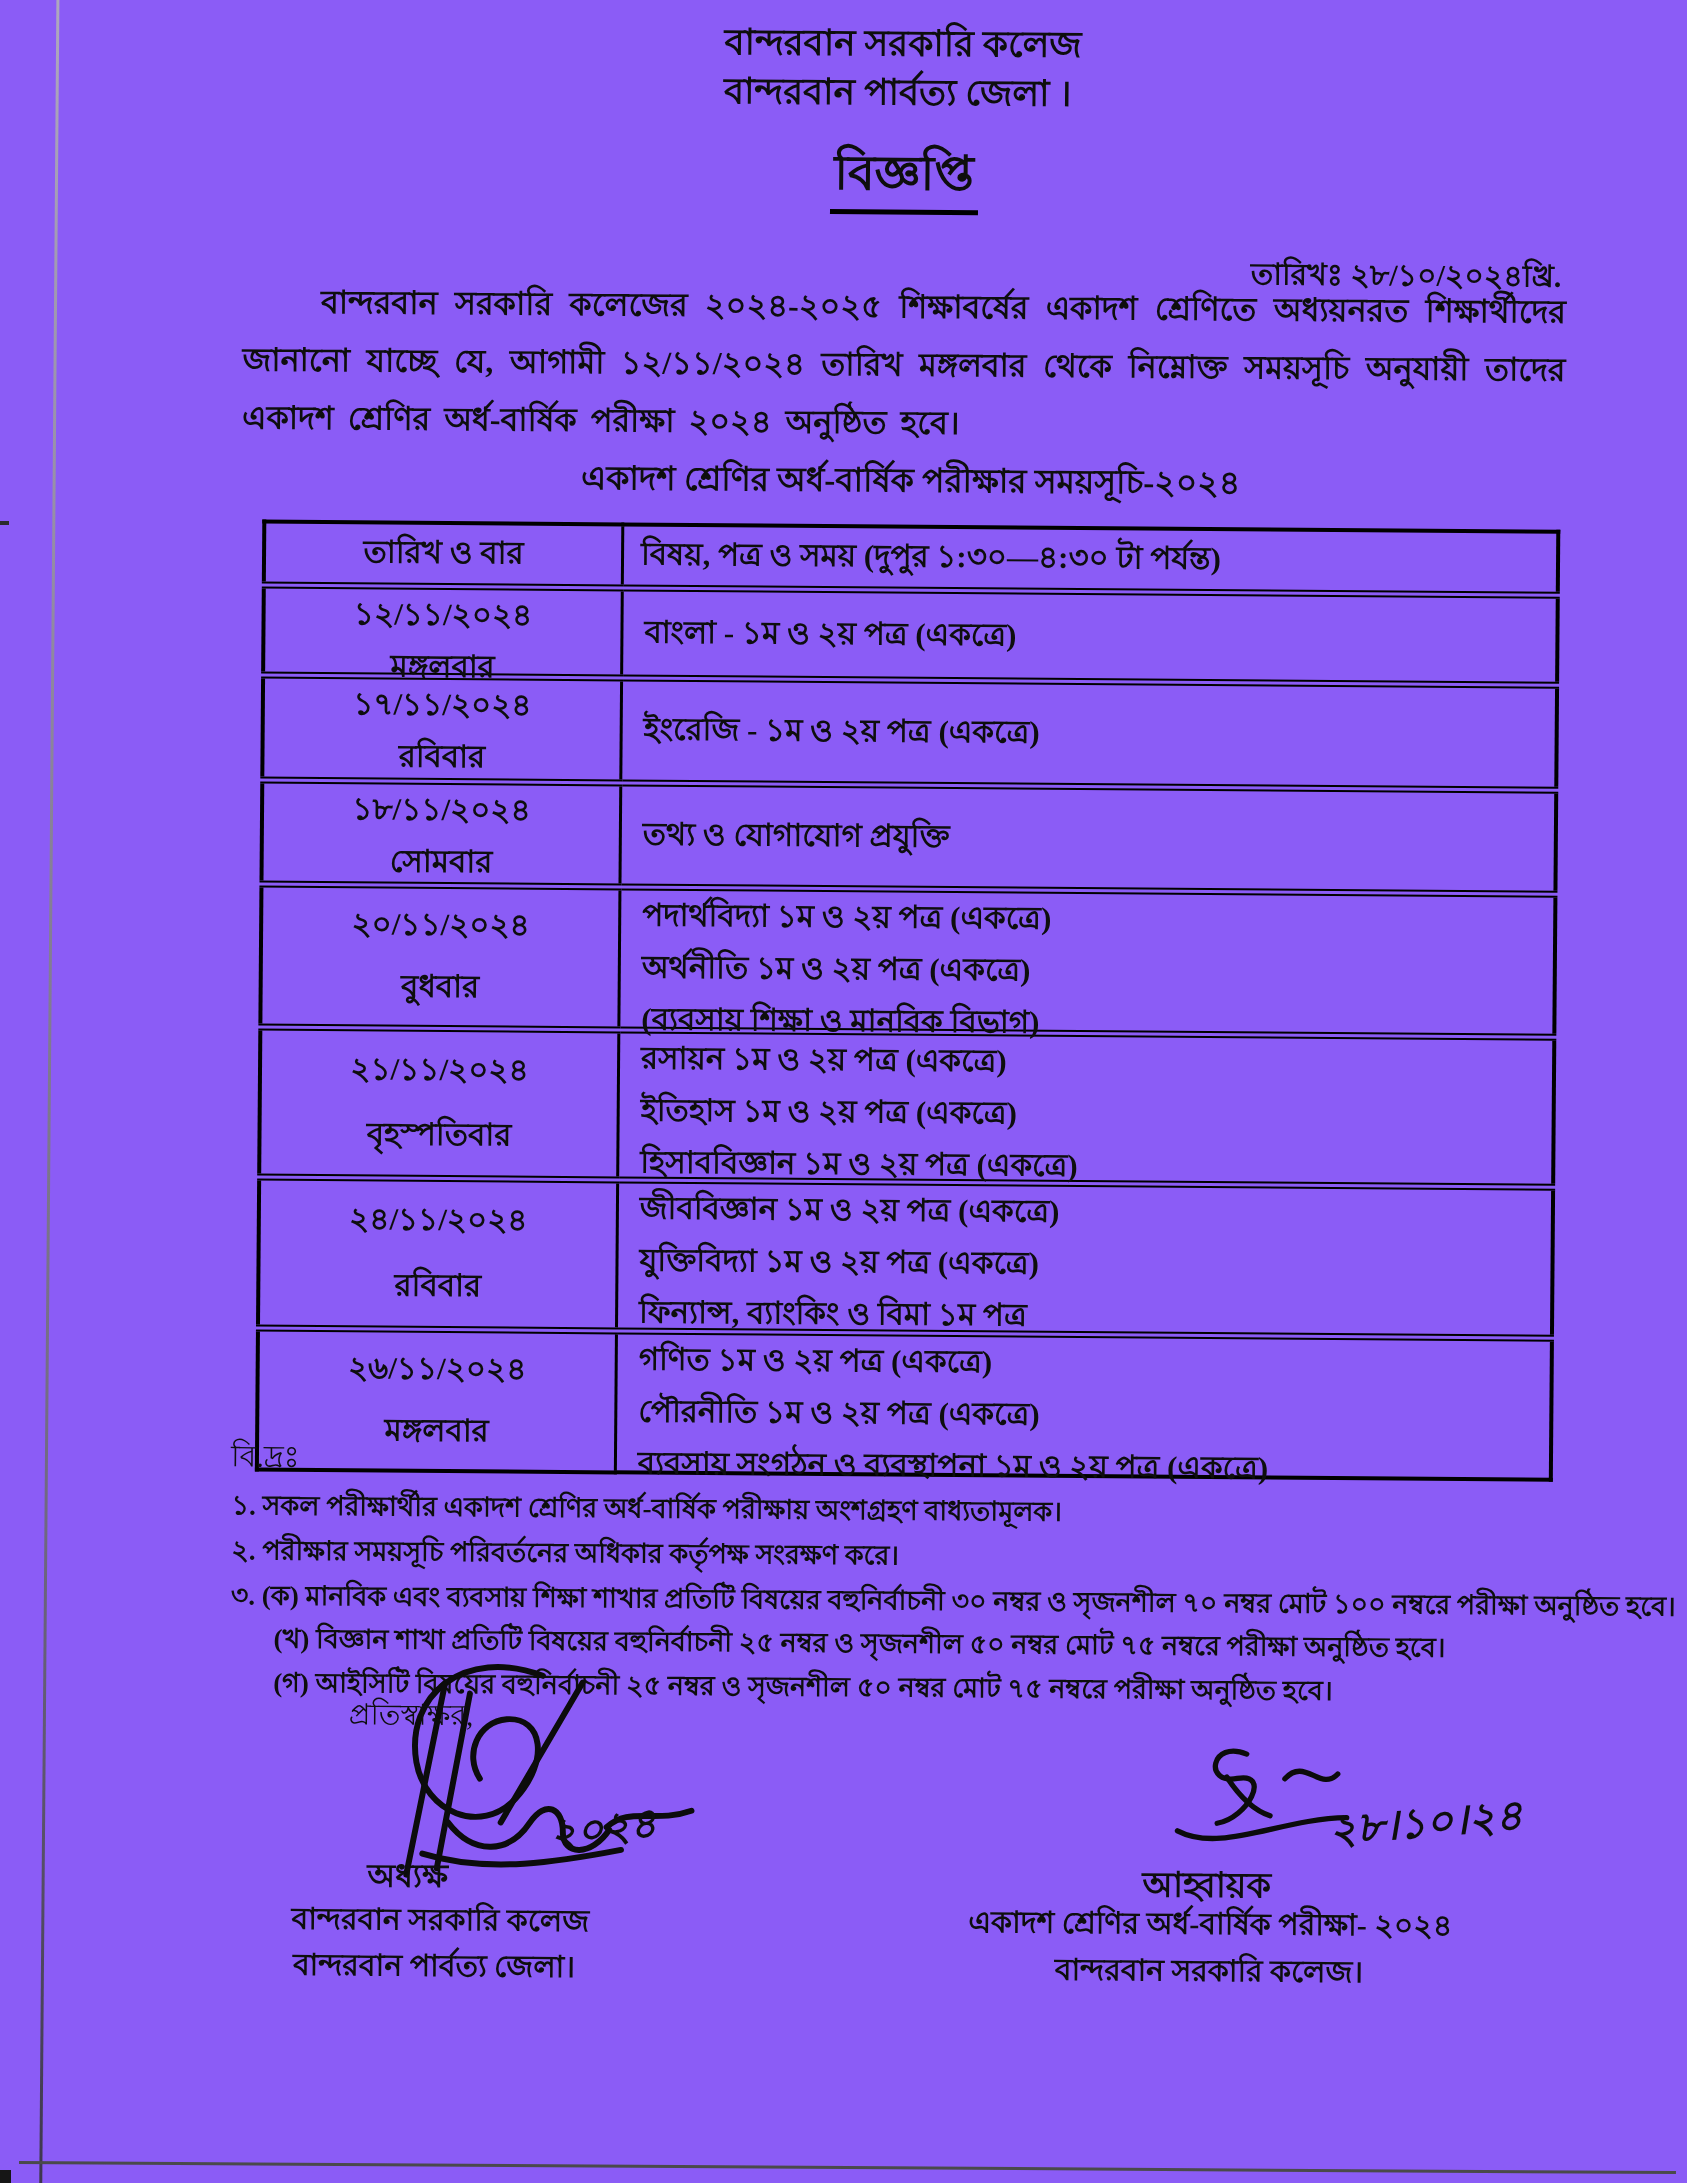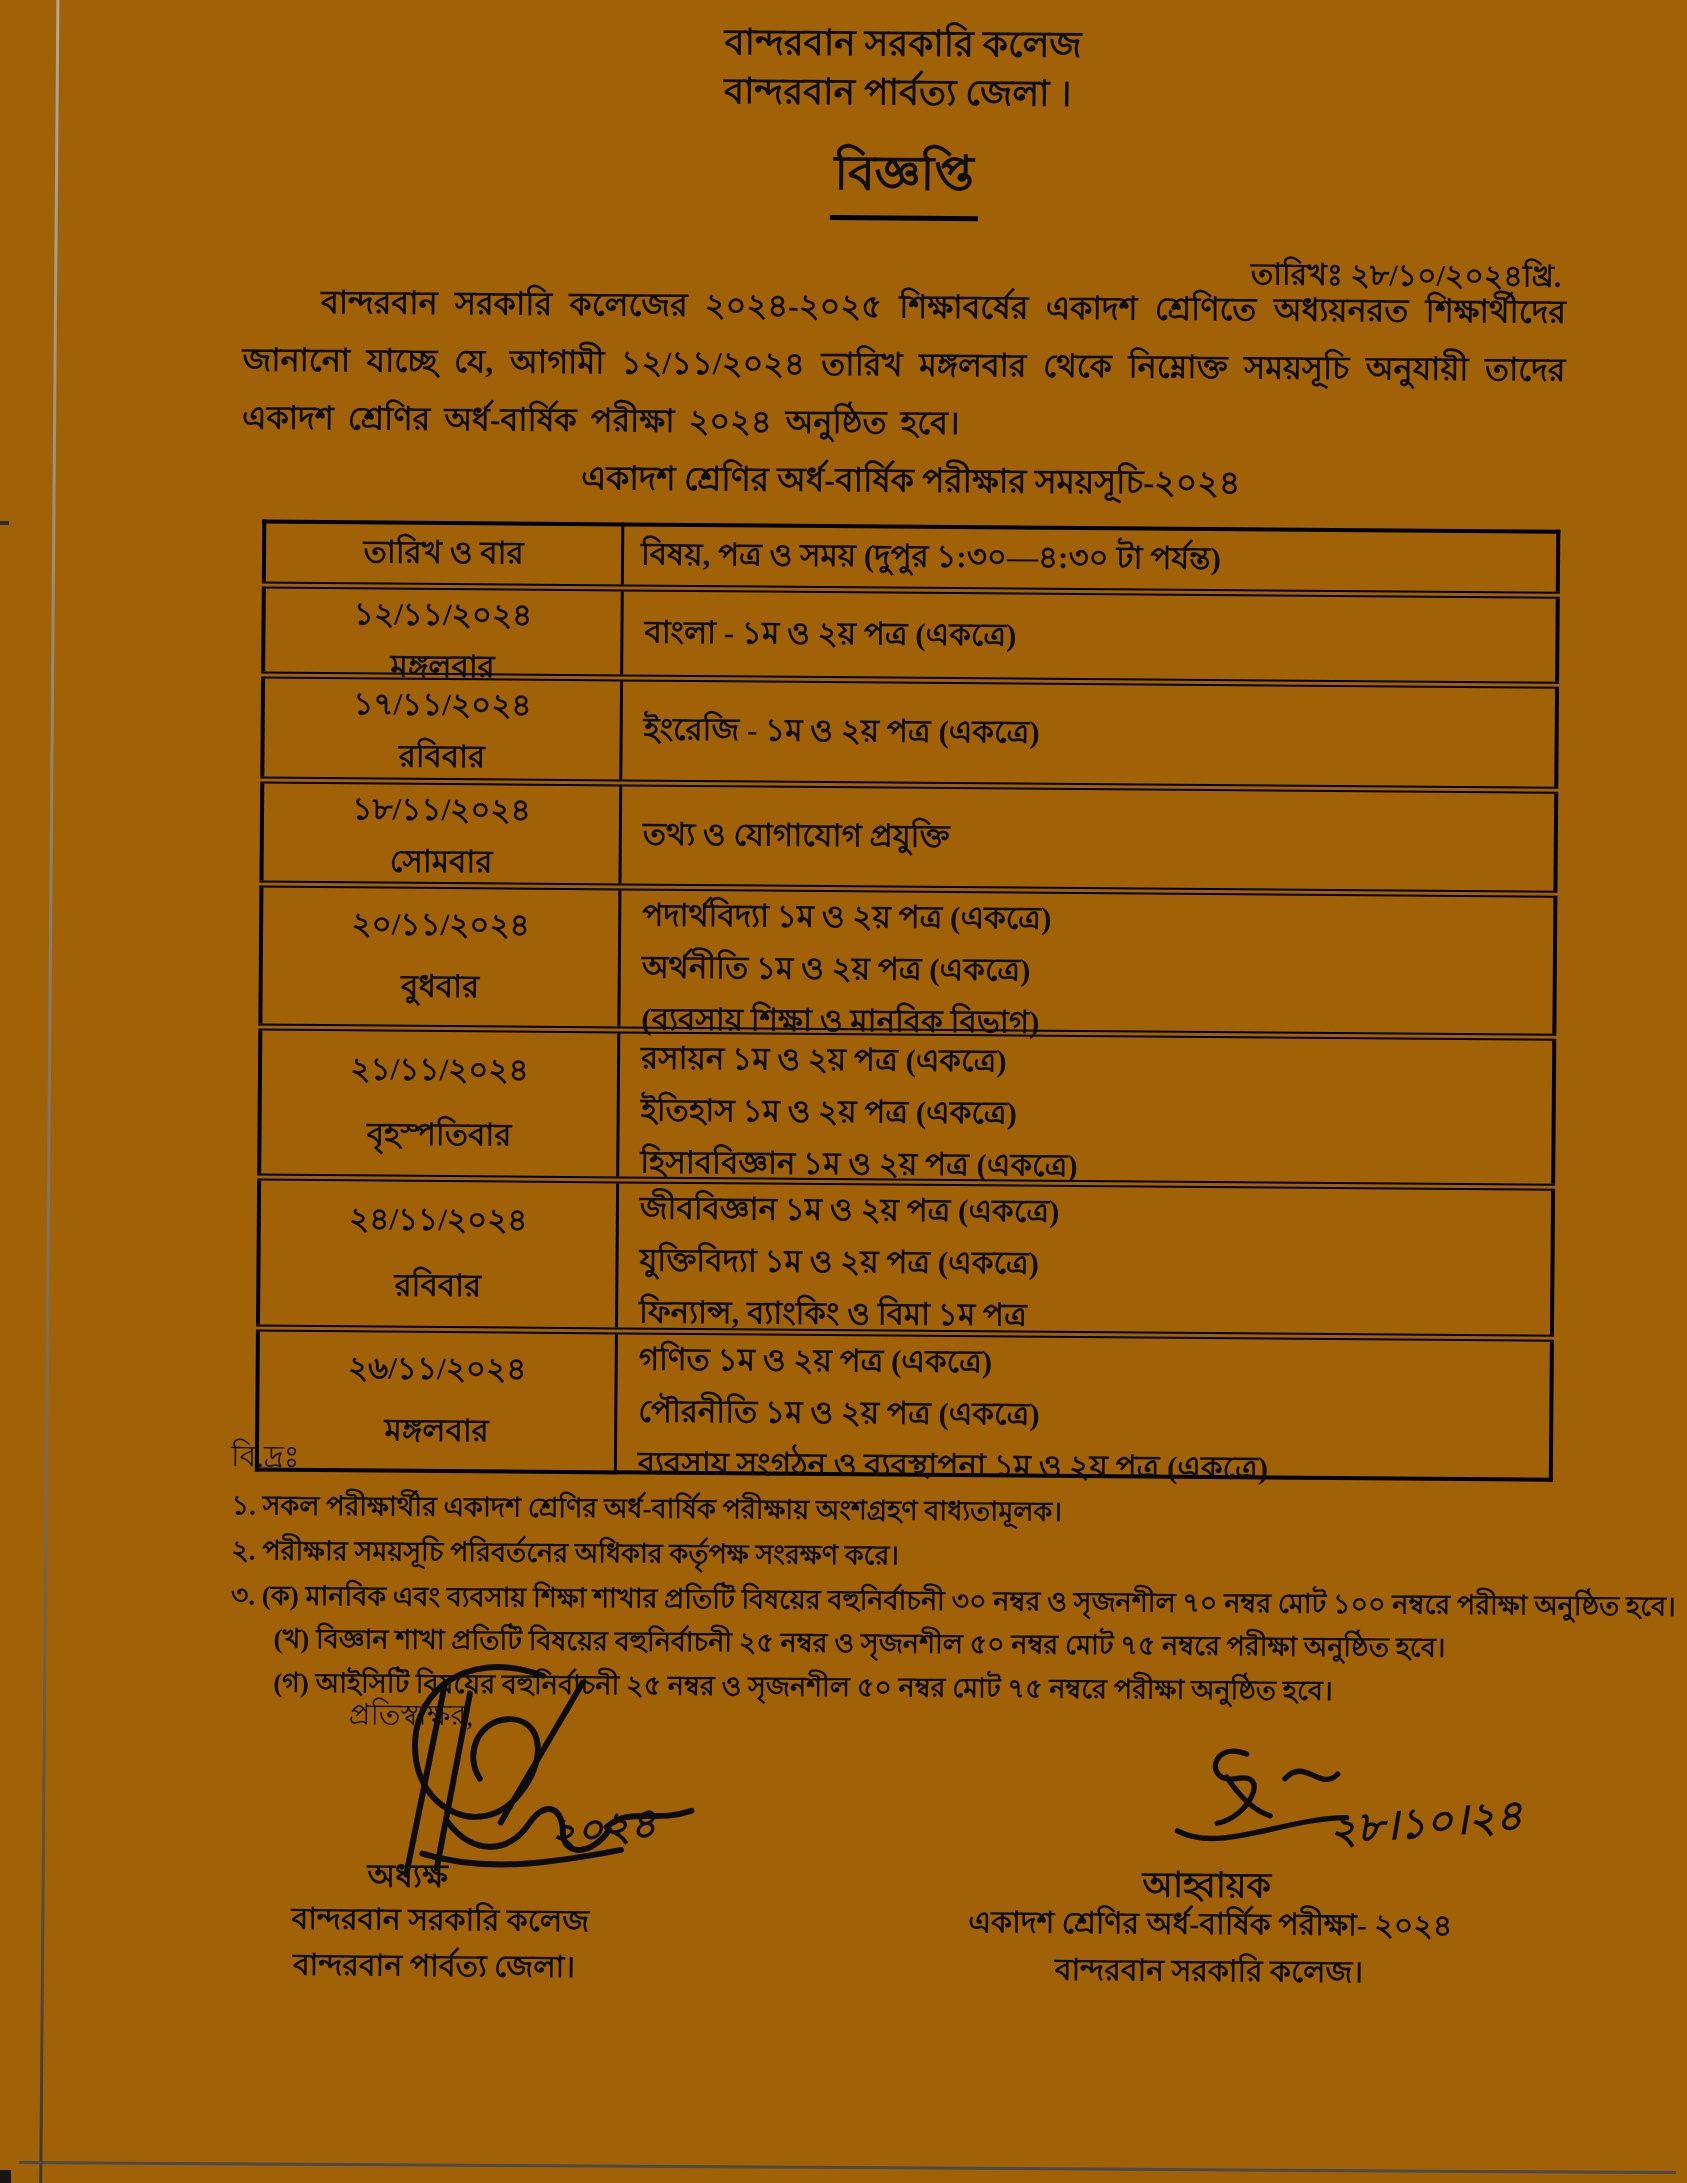--- a/index.html
+++ b/index.html
@@ -1,40 +1,40 @@
 <!DOCTYPE html>
 <html style="font-size:10.6px"><head>
 <meta charset="utf-8">
 <style>
   html,body{margin:0;padding:0;background:#d9d9d9;}
   .page{
     position:relative;
     width:1687px;height:2183px;
-    background:#a16207;
+    background:#8b5cf6;
     overflow:hidden;
     font-family:"Liberation Serif","DejaVu Serif",serif;
     color:#0e0e0e;
   }
   .rot{position:absolute;left:0;top:0;width:1687px;height:2183px;
        transform:rotate(.45deg);transform-origin:318px 53px;}
   .center{position:absolute;transform:translateX(-50%);white-space:nowrap;}
 
   
   .vline{position:absolute;left:56px;top:-8px;width:2.6px;height:2203px;
          background:linear-gradient(to bottom,#b5b5b5 0%,#8a8a8a 35%,#6a6a6a 70%,#2f2f2f 100%);opacity:.85;}
   .lefttick{position:absolute;left:0;top:521px;width:8.6px;height:4px;background:#2c2c2c;}
   .bottomline{position:absolute;left:18.5px;top:2161px;width:1657px;height:2.6px;background:#4a4a4a;
               transform:rotate(.35deg);transform-origin:left center;}
   .cornermark{position:absolute;left:0;top:2170px;width:10.6px;height:13.2px;background:#161616;}
 
   
   .college1{top:10.6px;left:903px;font-size:36px;font-weight:700;}
   .college2{top:60px;left:898px;font-size:36px;font-weight:700;}
   .title-wrap{top:132px;left:905px;}
-  .notice-title{font-size:48px;font-weight:700;border-bottom:5.3px solid #000;padding:0 4px 16px 4px;}
+  .notice-title{font-size:48px;font-weight:700;border-bottom:5.3px solid #000;padding:0 4px 10px 4px;}
   .date-line{position:absolute;top:243px;right:124px;font-size:30px;font-weight:700;white-space:nowrap;}
 
   .intro{position:absolute;top:273px;left:245px;width:1323px;margin:0;
          font-size:32px;line-height:58px;font-weight:700;
          text-align:justify;text-indent:78px;word-spacing:6px;}
 
   .sched-title{top:450px;left:914px;font-size:33px;font-weight:700;}
 
   
   table.sched{position:absolute;left:266px;top:520px;width:1298px;

